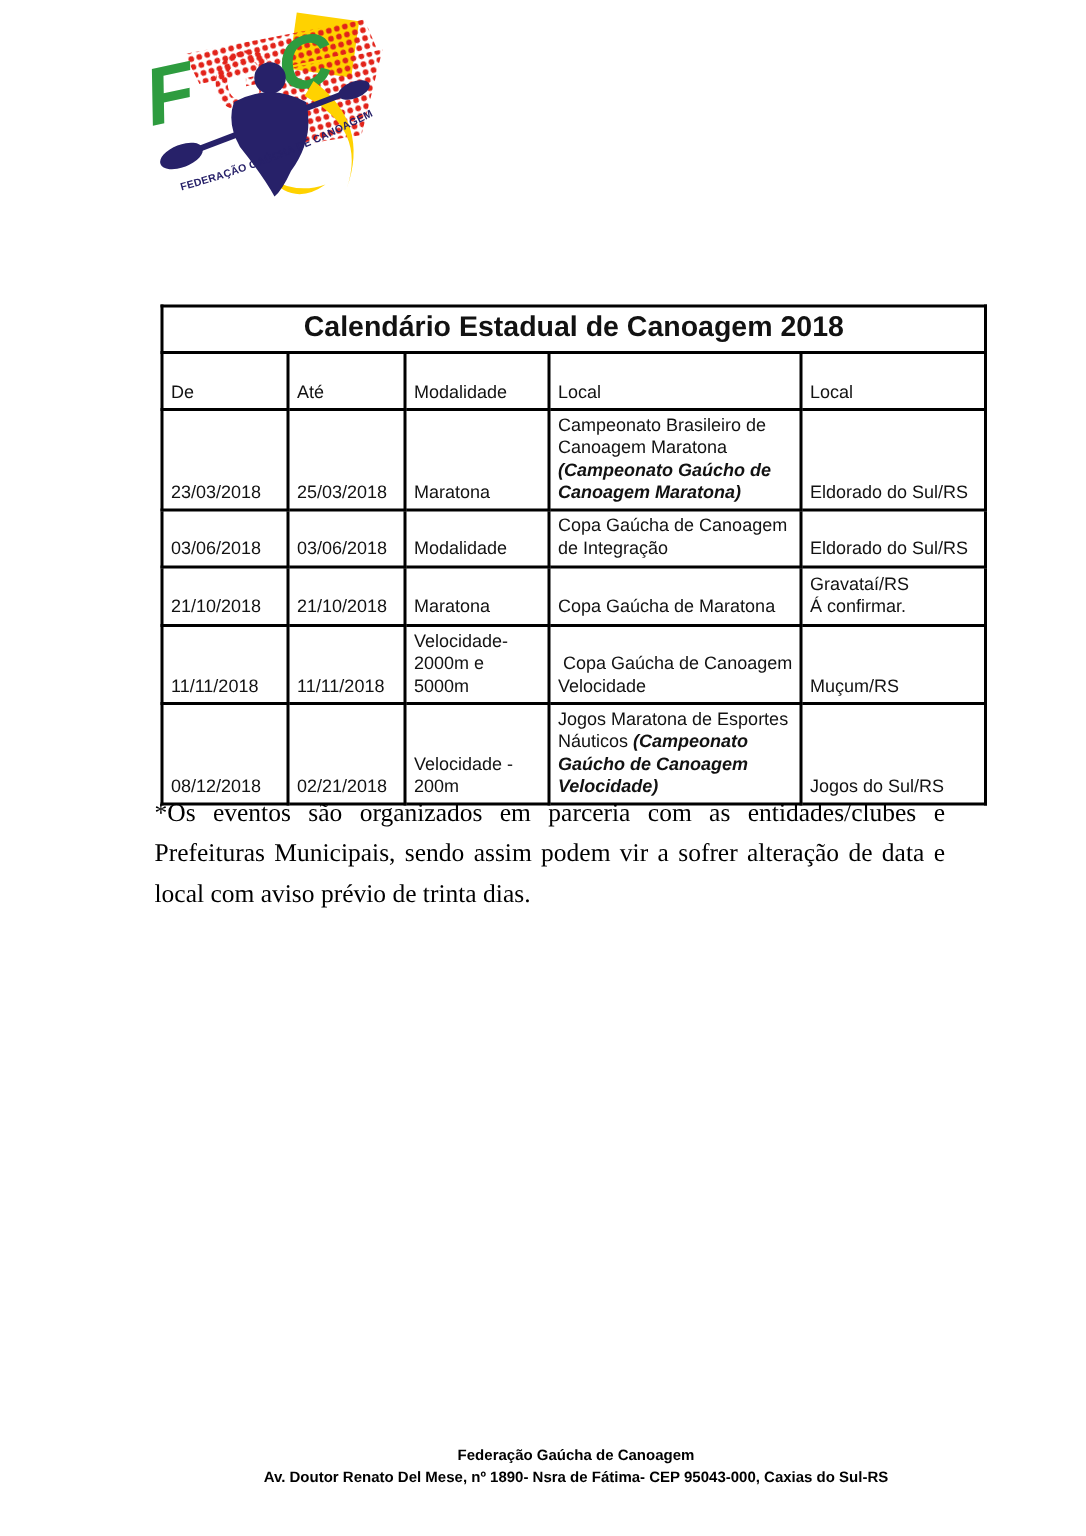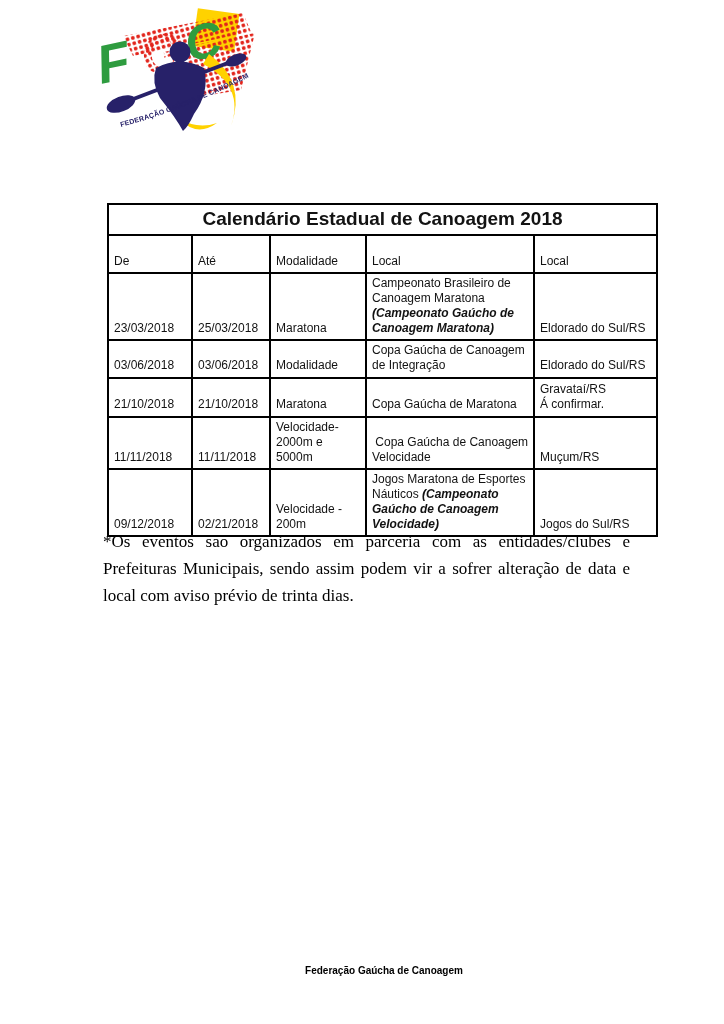--- a/index.html
+++ b/index.html
@@ -135,31 +135,32 @@
         <td>11/11/2018</td>
         <td>Velocidade- 2000m e 5000m</td>
         <td><span class="ev-plain"> Copa Gaúcha de Canoagem Velocidade</span><span class="ev-em"></span></td>
         <td>
             <span class="loc-line">Muçum/RS</span>
             <span class="loc-line"></span>
           </td>
       </tr>
 
       <tr style="height:64px">
-        <td>09/12/2018</td>
+        <td>08/12/2018</td>
         <td>02/21/2018</td>
         <td>Velocidade - 200m</td>
         <td><span class="ev-plain">Jogos Maratona de Esportes Náuticos </span><span class="ev-em">(Campeonato Gaúcho de Canoagem Velocidade)</span></td>
         <td>
             <span class="loc-line">Jogos do Sul/RS</span>
             <span class="loc-line"></span>
           </td>
       </tr>
     </tbody>
   </table>
 
   <p class="footnote">*Os eventos são organizados em parceria com as entidades/clubes e Prefeituras Municipais, sendo assim podem vir a sofrer alteração de data e local com aviso prévio de trinta dias.</p>
 
   <div class="footer">
     <div>Federação Gaúcha de Canoagem</div>
+    <div>Av. Doutor Renato Del Mese, nº 1890- Nsra de Fátima- CEP 95043-000, Caxias do Sul-RS</div>
   </div>
 
 </div>
 
 </body></html>

